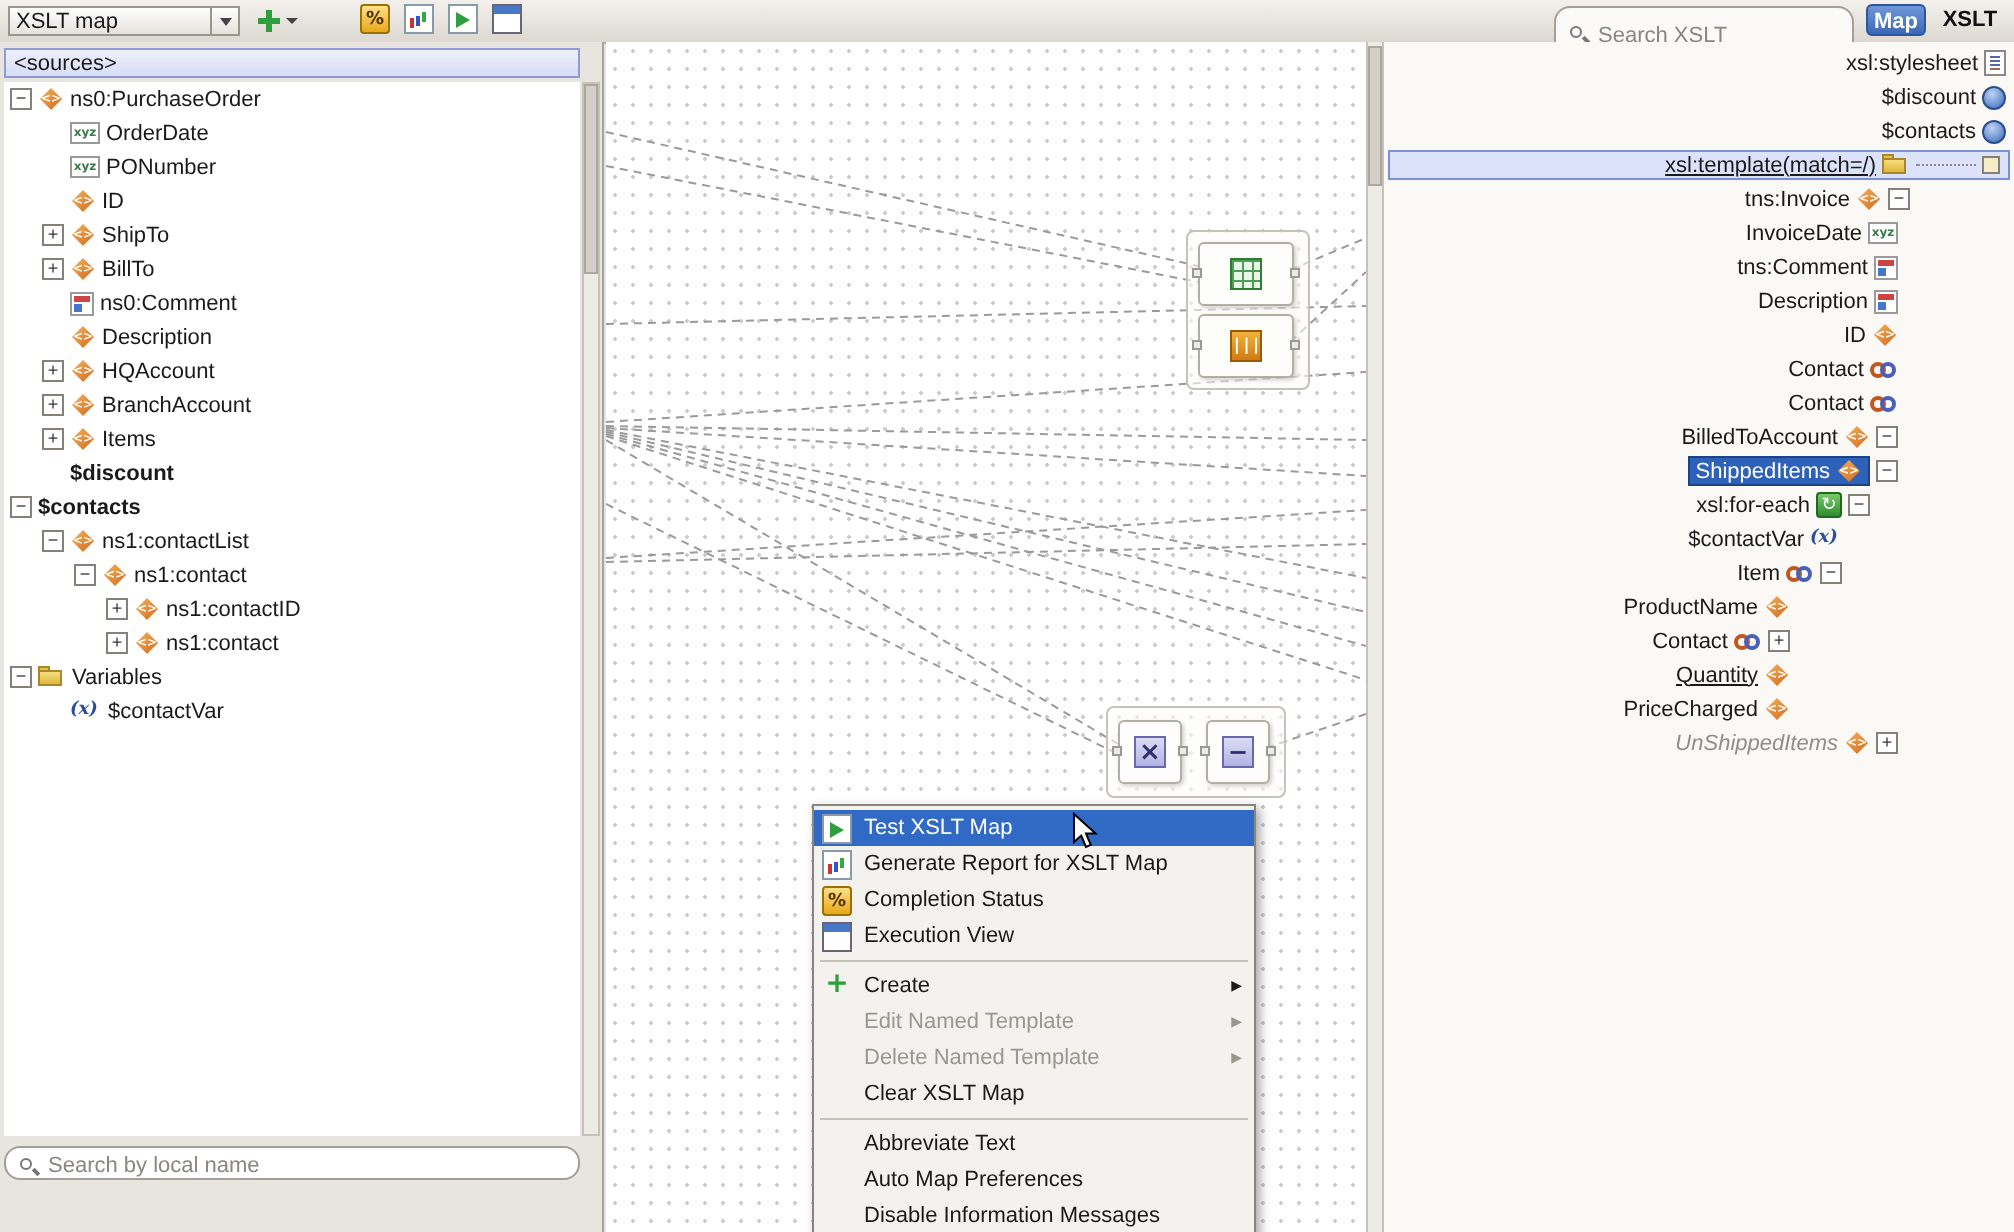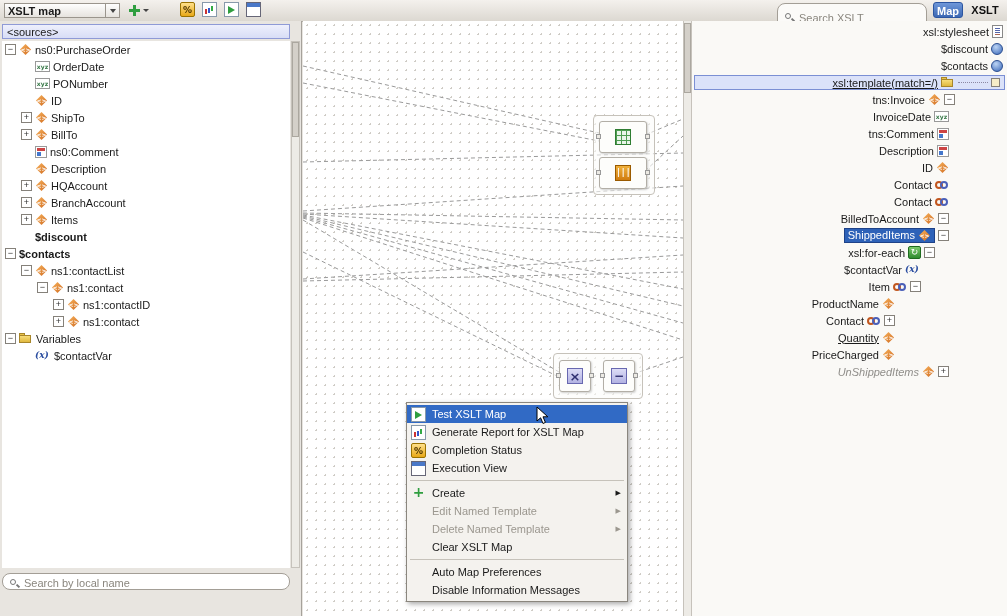--- a/index.html
+++ b/index.html
@@ -1,21 +1,21 @@
 <!DOCTYPE html>
 <html><head>
 <meta charset="utf-8">
 <style>
   html,body{margin:0;padding:0;}
   body{font-family:"Liberation Sans", sans-serif;}
   .app{position:relative;width:1007px;height:616px;background:#e8e5e0;overflow:hidden;font-size:11px;color:#1a1a1a;}
 
   
   .toolbar{position:absolute;left:0;top:0;right:0;height:21px;background:linear-gradient(#f4f1ed,#dcd8d1);border-bottom:1px solid #b3afa8;}
-  .combo{position:absolute;left:4px;top:3px;width:116px;height:15px;border:1px solid #9a958d;background:linear-gradient(#fefefe,#e6e3de);display:flex;align-items:center;padding:0 3px;box-sizing:border-box;font-weight:bold;}
+  .combo{position:absolute;left:4px;top:3px;width:116px;height:15px;border:1px solid #9a958d;background:linear-gradient(#fefefe,#e6e3de);display:flex;align-items:center;padding:0 3px;box-sizing:border-box;}
   .combo-arrow{margin-left:auto;border-left:1px solid #9a958d;padding-left:4px;height:100%;display:flex;align-items:center;}
   .combo-arrow::after{content:"";border-top:4px solid #444;border-left:3px solid transparent;border-right:3px solid transparent;}
   .tool-plus{position:absolute;left:128px;top:2px;width:28px;height:17px;display:flex;align-items:center;gap:2px;}
   .plus-glyph{width:13px;height:13px;position:relative;}
   .plus-glyph::before{content:"";position:absolute;left:5px;top:1px;width:3px;height:11px;background:#2f9e3f;}
   .plus-glyph::after{content:"";position:absolute;left:1px;top:5px;width:11px;height:3px;background:#2f9e3f;}
   .caret::after{content:"";display:block;border-top:3px solid #444;border-left:3px solid transparent;border-right:3px solid transparent;}
   .tool-icons{position:absolute;left:180px;top:2px;display:flex;gap:7px;}
   .tool-icons .mic{cursor:default;}
   .tb-search{position:absolute;right:80px;top:3px;width:150px;height:29px;border:1px solid #a39e96;border-radius:8px;background:#fbfaf8;display:flex;align-items:center;gap:4px;padding:0 6px;color:#8a867e;box-sizing:border-box;}
@@ -52,21 +52,21 @@
   .fn-x{background:linear-gradient(#dcdcf6,#b2b2e2);border:1px solid #6868b0;}
   .fn-x::after{content:"\00d7";position:absolute;width:100%;text-align:center;font:bold 13px/15px "DejaVu Sans",sans-serif;color:#2f2f70;}
   .fn-minus{background:linear-gradient(#dcdcf6,#b2b2e2);border:1px solid #6868b0;}
   .fn-minus::after{content:"\2212";position:absolute;width:100%;text-align:center;font:bold 12px/15px "DejaVu Sans",sans-serif;color:#2f2f70;}
 
   
   .right-panel{position:absolute;left:692px;right:0;top:21px;bottom:0;background:#faf9f6;}
   .rrow{height:17px;display:flex;align-items:center;justify-content:flex-end;gap:3px;white-space:nowrap;}
   .rrow.muted .tlabel{color:#8f8d89;font-style:italic;}
   .template-row{background:#dbe2f9;border:1px solid #7b8fd4;height:15px;margin:1px 2px;box-sizing:border-box;}
-  .hlwrap{background:#2e62b8;border:1px solid #1e4288;color:#fff;padding:0 3px;display:inline-flex;align-items:flex-start;gap:3px;height:15px;box-sizing:border-box;}
+  .hlwrap{background:#2e62b8;border:1px solid #1e4288;color:#fff;padding:0 3px;display:inline-flex;align-items:center;gap:3px;height:15px;box-sizing:border-box;}
   .tr-dots{width:30px;border-top:1px dotted #8b88a2;}
   .tr-box{width:9px;height:9px;border:1px solid #85817a;background:#f6edc8;box-sizing:border-box;}
 
   
   .ic{display:inline-block;width:13px;height:13px;position:relative;flex:0 0 auto;}
   .ic-element::before{content:"";position:absolute;left:1px;top:1px;width:11px;height:11px;background:linear-gradient(135deg,#f7b25c,#cf6a1f);clip-path:polygon(50% 0,100% 50%,50% 100%,0 50%);}
   .ic-element::after{content:"<>";position:absolute;left:0;top:3px;width:13px;text-align:center;font:bold 6px "DejaVu Sans",sans-serif;color:#fff;}
   .ic-xyz{width:15px;height:11px;border:1px solid #999;background:#fff;box-sizing:border-box;}
   .ic-xyz::after{content:"xyz";position:absolute;left:0;top:1px;width:100%;text-align:center;font:bold 6px "DejaVu Sans",sans-serif;color:#3a7a4a;}
   .ic-comment{width:12px;height:12px;border:1px solid #9a9a9a;background:#fff;box-sizing:border-box;}
@@ -424,20 +424,24 @@
         <span>Delete Named Template</span>
         <span class="mi-arrow">▶</span>
       </div>
       <div class="menu-item">
         <span class="mic"></span>
         <span>Clear XSLT Map</span>
       </div>
       <div class="menu-sep"></div>
       <div class="menu-item">
         <span class="mic"></span>
+        <span>Abbreviate Text</span>
+      </div>
+      <div class="menu-item">
+        <span class="mic"></span>
         <span>Auto Map Preferences</span>
       </div>
       <div class="menu-item">
         <span class="mic"></span>
         <span>Disable Information Messages</span>
       </div>
     </div>
 
   <svg class="cursor" width="14" height="20" viewBox="0 0 14 20">
     <polygon points="1,1 1,15 4.6,11.8 7,17.5 9.4,16.4 7,10.8 11.8,10.8" fill="#fff" stroke="#000" stroke-width="1"></polygon>

